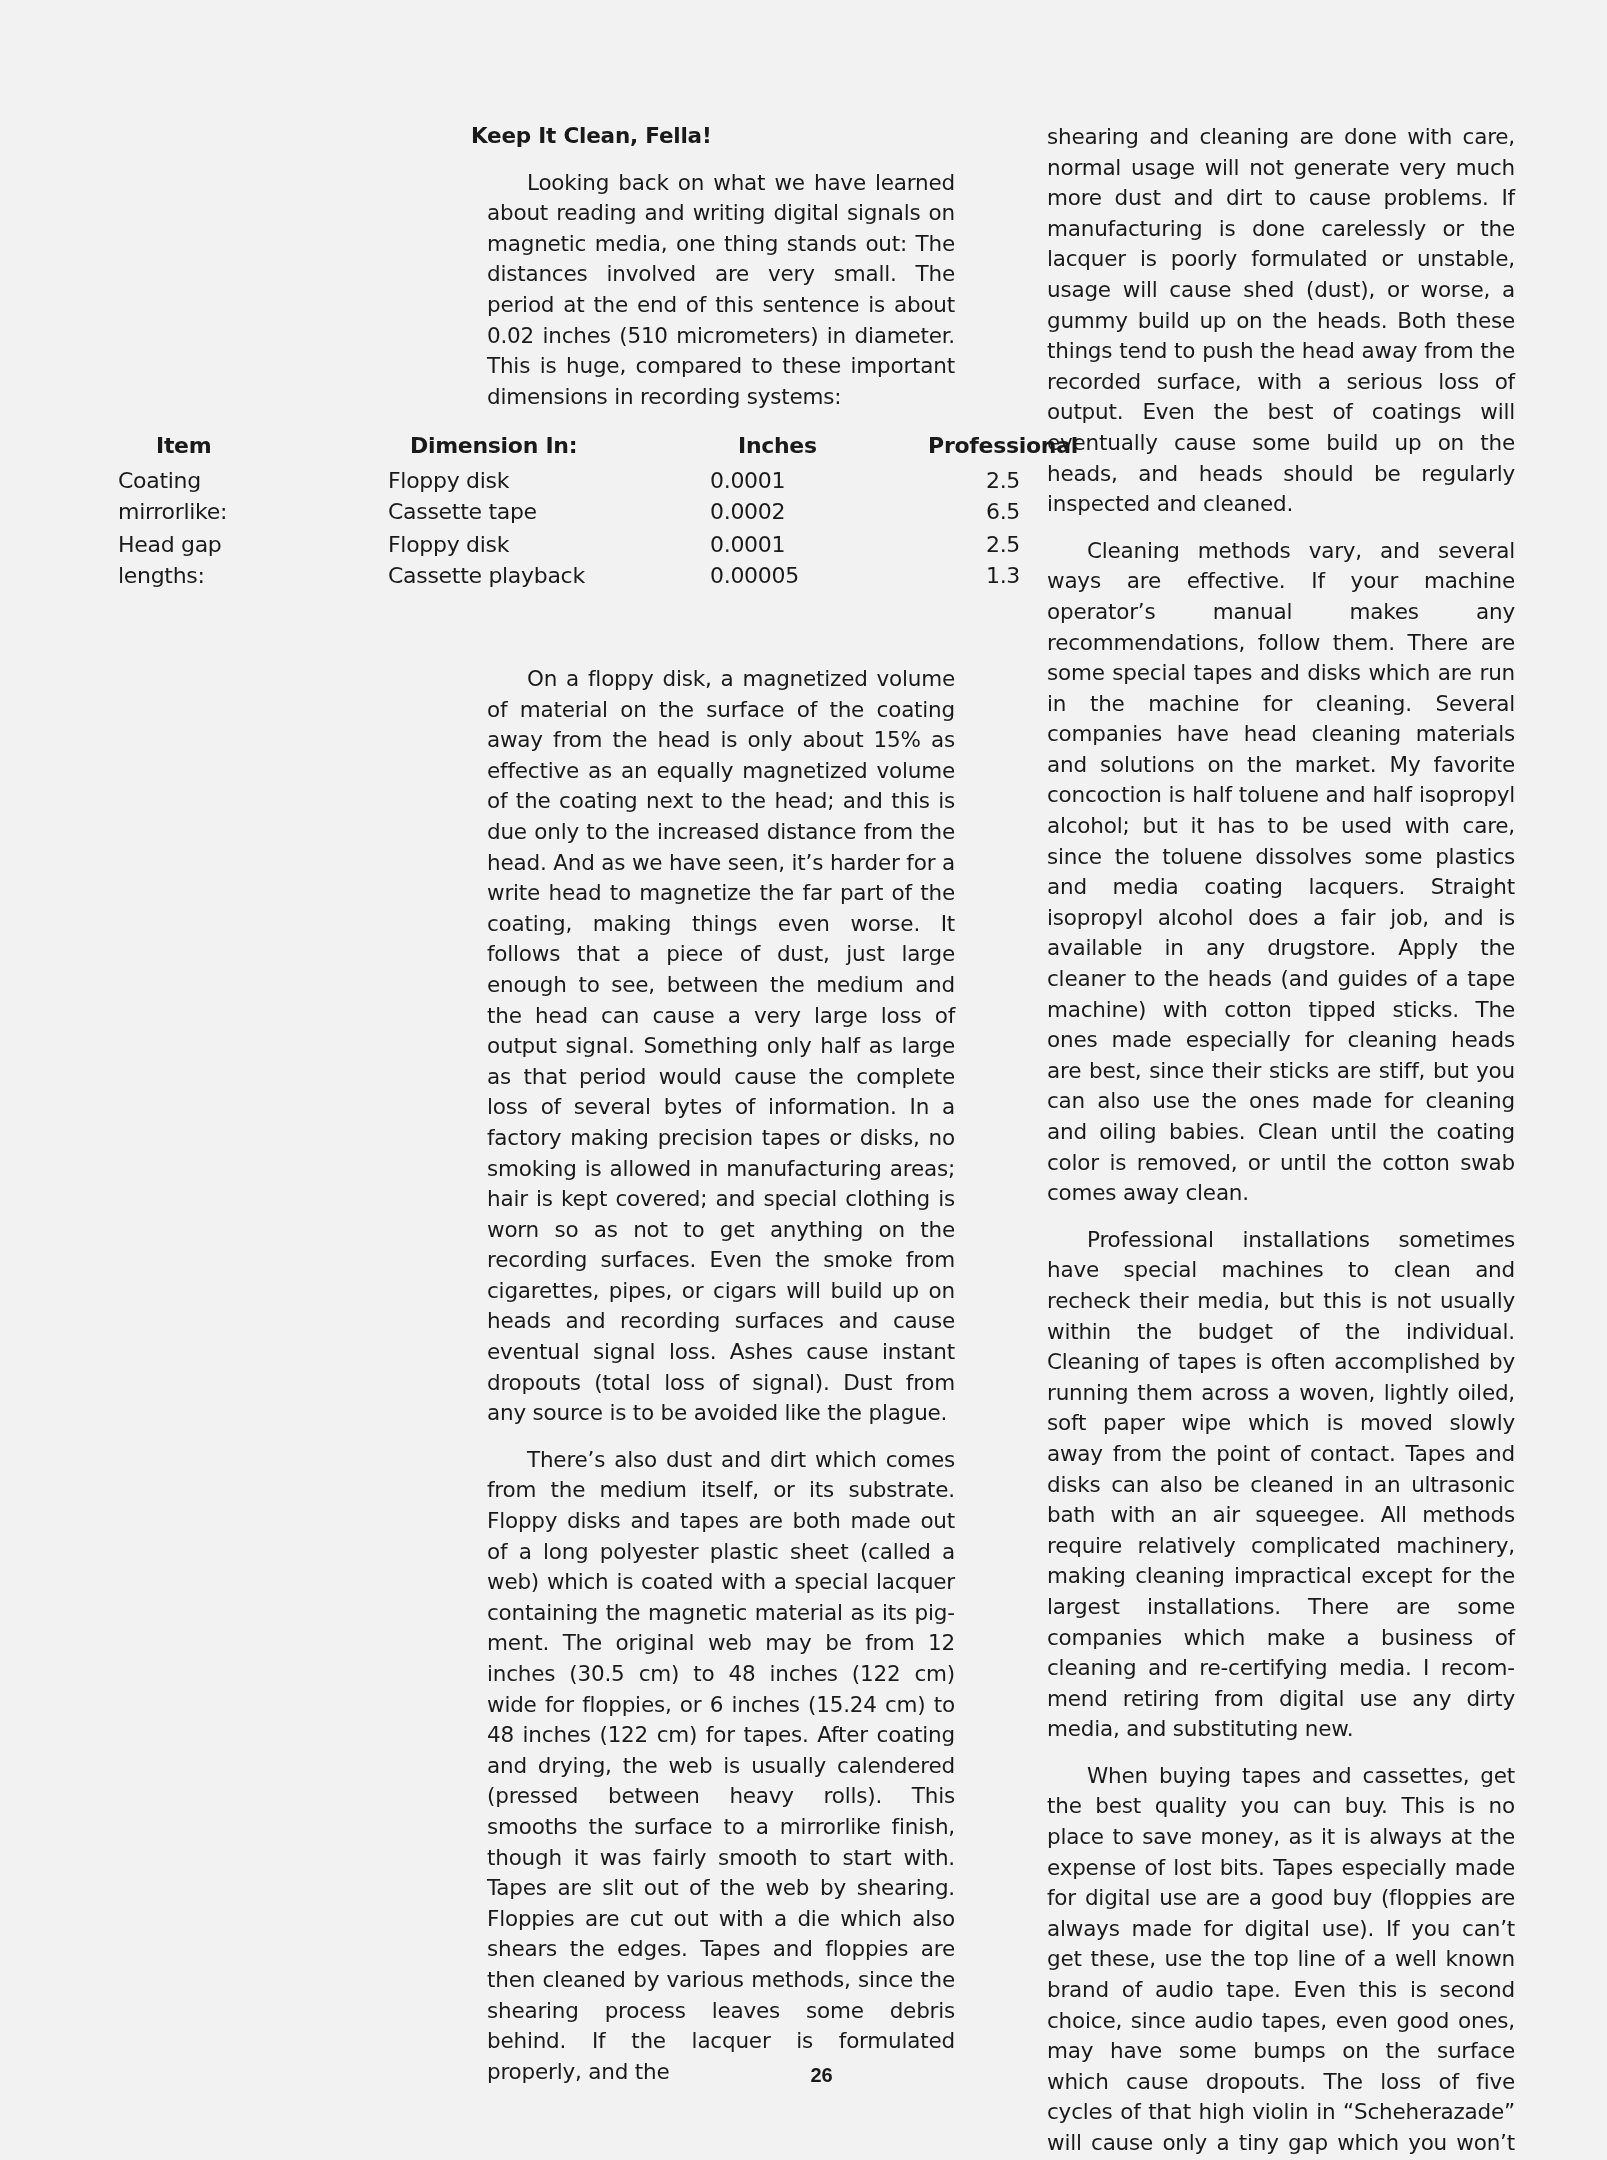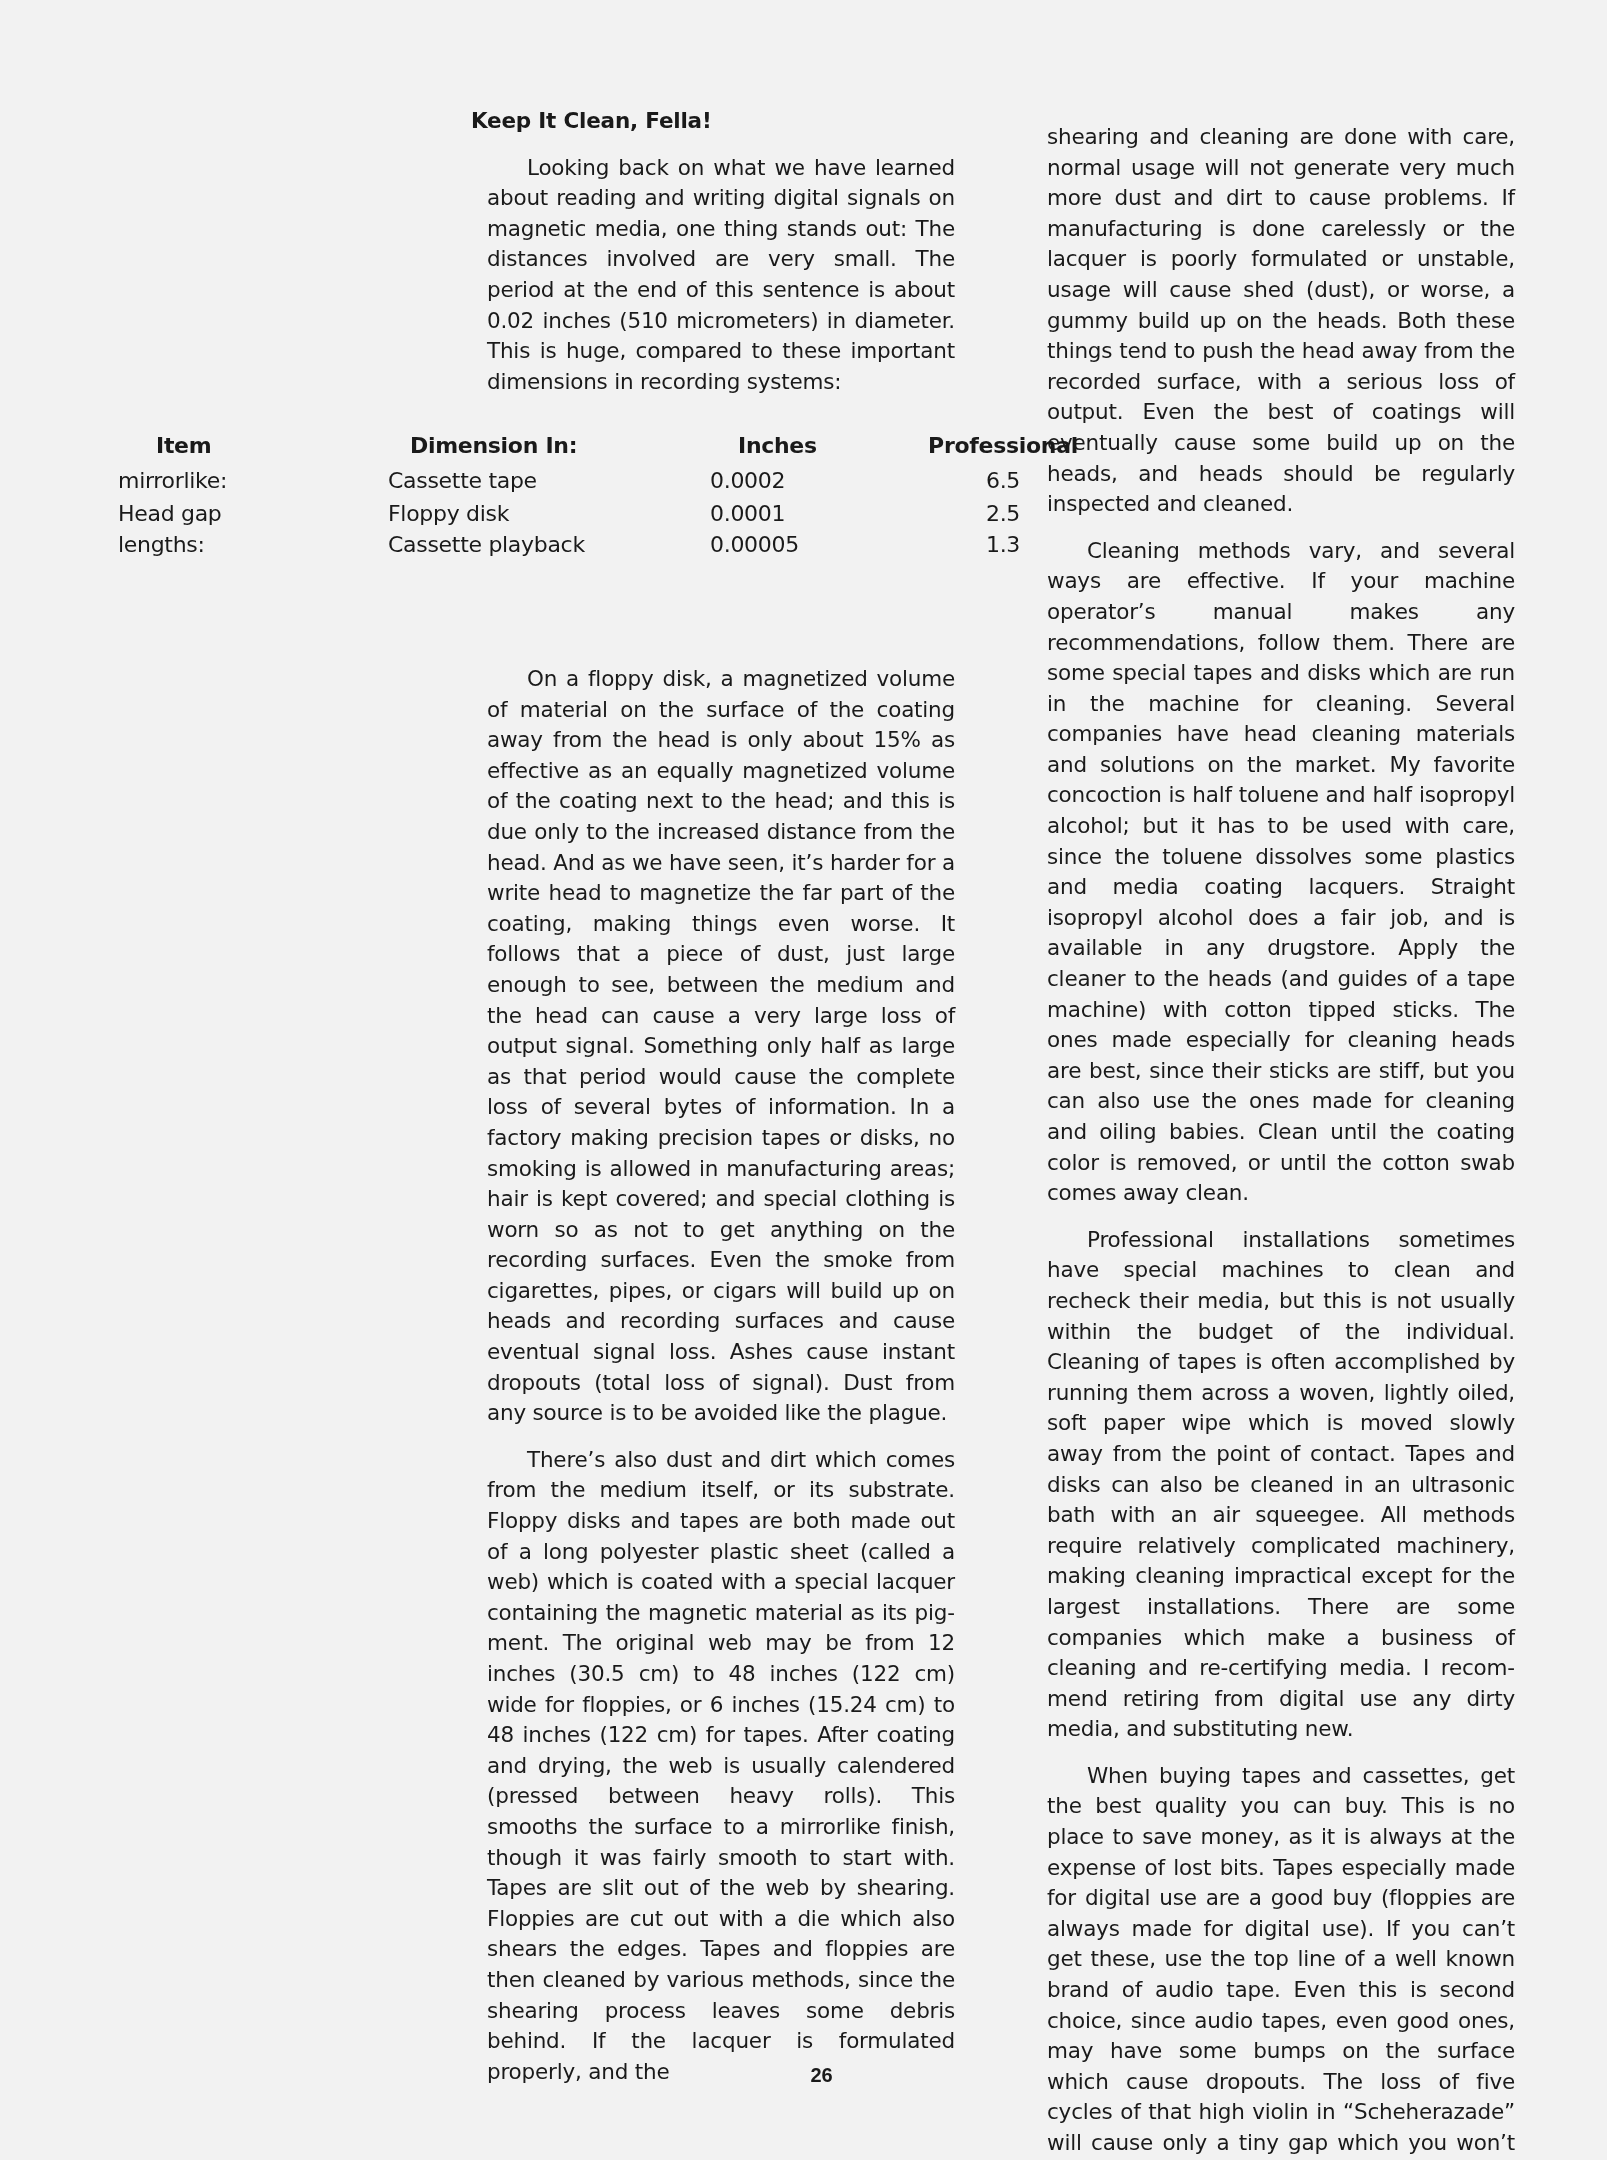--- a/index.html
+++ b/index.html
@@ -17,21 +17,21 @@
     width: 500px;
     font-size: 21.5px;
     line-height: 30.6px;
     text-align: justify;
     hyphens: manual;
     letter-spacing: -0.2px;
     word-spacing: 0px;
   }
   .col p { margin: 16px; text-indent: 0; }
   .col p.indent { text-indent: 40px; }
-  #col-mid-top { left: 471px; top: 106px; }
+  #col-mid-top { left: 471px; top: 121px; }
   #col-mid-bottom { left: 471px; top: 648px; }
   #col-right { left: 1031px; top: 106px; }
   .heading {
     font-weight: bold;
     font-size: 21.5px;
     line-height: 30.6px;
     margin: 0 0 2px 0;
     letter-spacing: -0.2px;
   }
   .dim-table {
@@ -78,20 +78,26 @@
     <thead>
       <tr>
         <th class="c-item">Item</th>
         <th class="c-dim">Dimension In:</th>
         <th class="c-in">Inches</th>
         <th class="c-um">Professional</th>
       </tr>
     </thead>
     <tbody>
       <tr>
+        <td class="c-item">Coating</td>
+        <td class="c-dim">Floppy disk</td>
+        <td class="c-in">0.0001</td>
+        <td class="c-um">2.5</td>
+      </tr>
+      <tr>
         <td class="c-item">mirrorlike:</td>
         <td class="c-dim">Cassette tape</td>
         <td class="c-in">0.0002</td>
         <td class="c-um">6.5</td>
       </tr>
       <tr class="group-gap">
         <td class="c-item">Head gap</td>
         <td class="c-dim">Floppy disk</td>
         <td class="c-in">0.0001</td>
         <td class="c-um">2.5</td>

